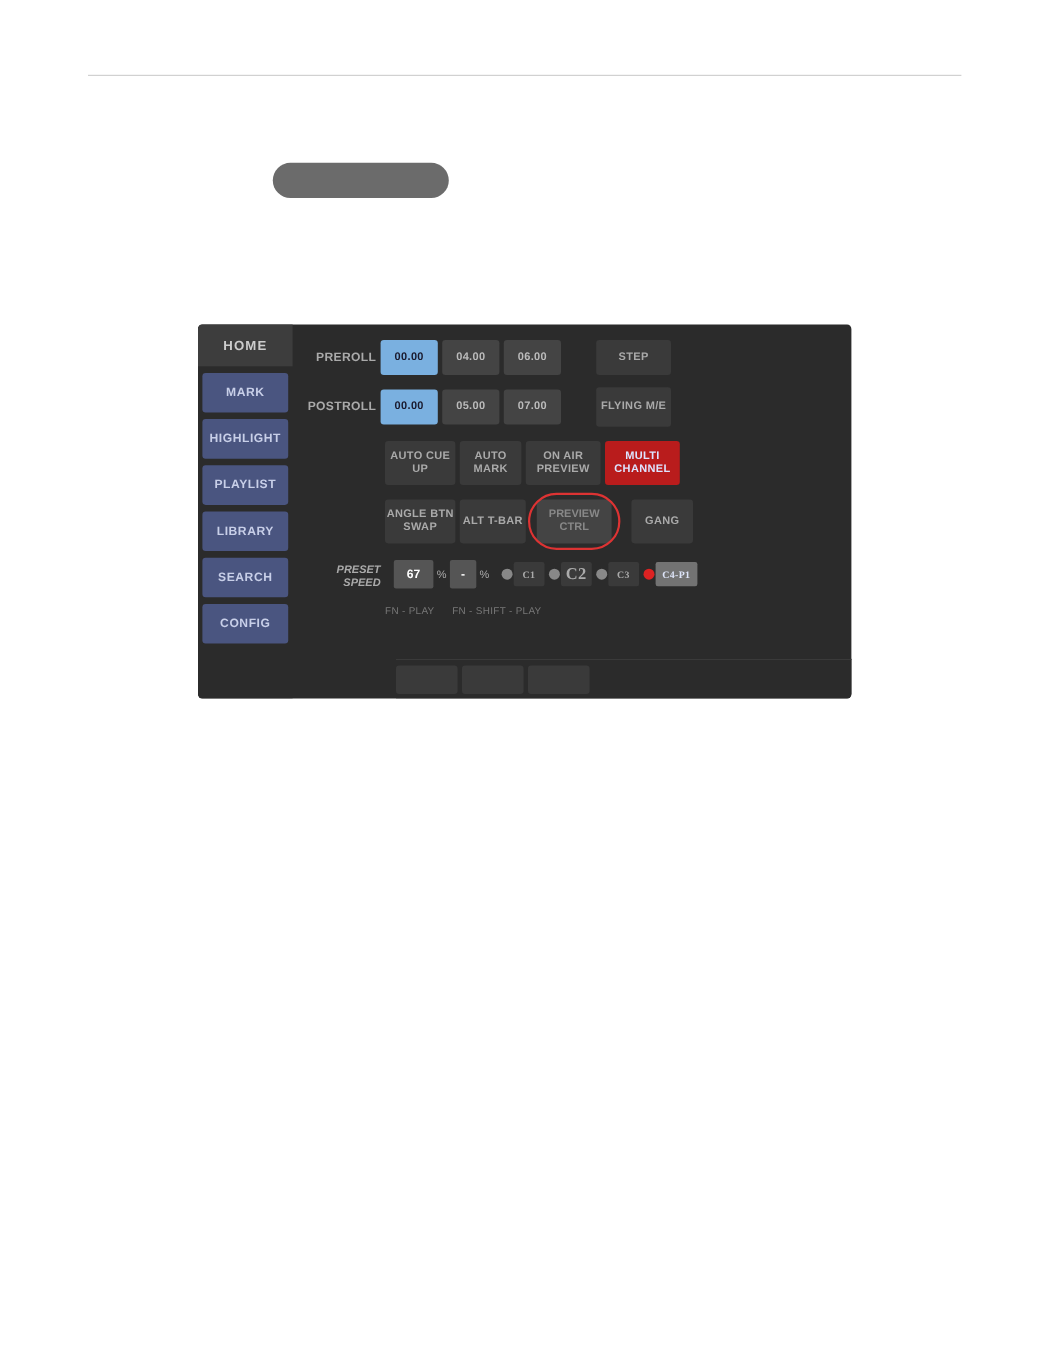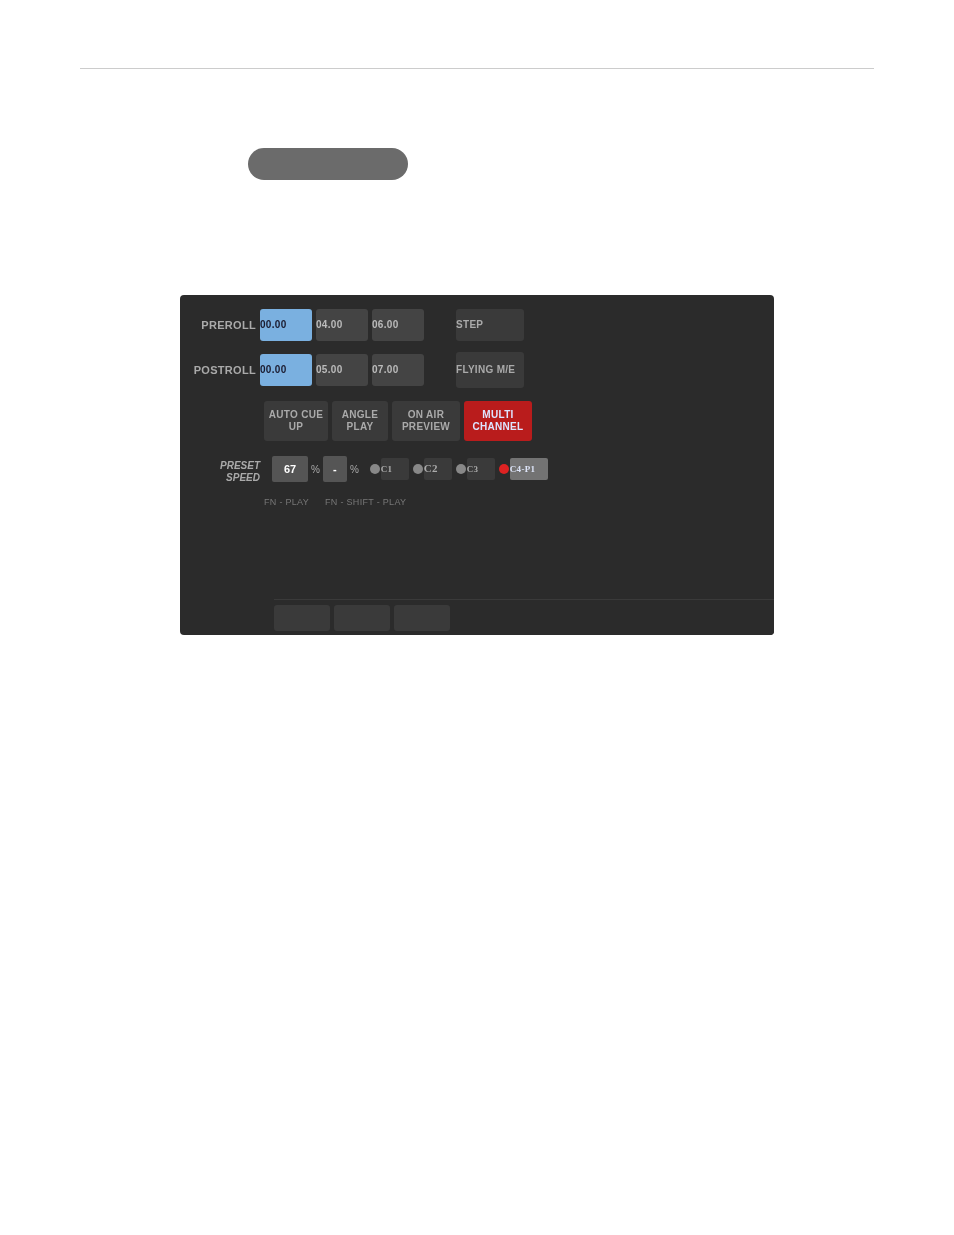--- a/index.html
+++ b/index.html
@@ -109,21 +109,21 @@
       width: 68px;
       text-align: right;
       letter-spacing: 0.3px;
     }
 
     .btn {
       height: 32px;
       border-radius: 3px;
       display: flex;
       align-items: center;
-      justify-content: flex-start;
+      justify-content: center;
       color: #cccccc;
       font-size: 10px;
       font-weight: bold;
       letter-spacing: 0.3px;
       cursor: pointer;
       text-align: center;
       line-height: 1.2;
     }
 
     .btn-active {
@@ -296,20 +296,43 @@
   </style>
 </head>
 <body>
 
 <div class="top-divider"></div>
 
 <div class="pill-button"></div>
 
 <div class="main-panel">
 
+  <div class="sidebar">
+    <div class="sidebar-home">
+      <span>HOME</span>
+    </div>
+    <div class="sidebar-btn" style="margin-top:6px;">
+      <span>MARK</span>
+    </div>
+    <div class="sidebar-btn">
+      <span>HIGHLIGHT</span>
+    </div>
+    <div class="sidebar-btn">
+      <span>PLAYLIST</span>
+    </div>
+    <div class="sidebar-btn">
+      <span>LIBRARY</span>
+    </div>
+    <div class="sidebar-btn">
+      <span>SEARCH</span>
+    </div>
+    <div class="sidebar-btn">
+      <span>CONFIG</span>
+    </div>
+  </div>
 
   <div class="content-area">
 
     <div class="row" style="margin-top:6px;">
       <div class="label">PREROLL</div>
       <div class="btn btn-active btn-narrow">
         <span>00.00</span>
       </div>
       <div class="btn btn-inactive btn-narrow">
         <span>04.00</span>
@@ -339,30 +362,48 @@
         <span>FLYING M/E</span>
       </div>
     </div>
 
     <div class="row row-tall" style="margin-top:2px; gap:4px;">
       <div style="width:72px;"></div>
       <div class="btn btn-dark" style="width:64px; height:40px; font-size:10px; text-align:center; line-height:1.2;">
         <span>AUTO CUE UP</span>
       </div>
       <div class="btn btn-dark" style="width:56px; height:40px; font-size:10px; text-align:center; line-height:1.2;">
-        <span>ANGLE PLAY</span>
+        <span>AUTO MARK</span>
       </div>
       <div class="btn btn-dark" style="width:68px; height:40px; font-size:10px; text-align:center; line-height:1.2;">
         <span>ON AIR PREVIEW</span>
       </div>
       <div class="multi-channel-btn">
         <span>MULTI CHANNEL</span>
       </div>
     </div>
 
+    <div class="row row-tall" style="gap:4px; margin-top:2px;">
+      <div style="width:72px;"></div>
+      <div class="btn btn-dark" style="width:64px; height:40px; font-size:10px; text-align:center; line-height:1.2;">
+        <span>ANGLE BTN SWAP</span>
+      </div>
+      <div class="btn btn-dark" style="width:60px; height:40px; font-size:10px;">
+        <span>ALT T-BAR</span>
+      </div>
+      <div style="position:relative; margin: 0 6px;">
+        <div class="btn-preview-ctrl">
+          <div class="red-circle"></div>
+          <span style="font-size:10px; line-height:1.2; text-align:center;">PREVIEW CTRL</span>
+        </div>
+      </div>
+      <div class="btn btn-dark" style="width:56px; height:40px; font-size:10px; margin-left:8px;">
+        <span>GANG</span>
+      </div>
+    </div>
 
     <div class="row" style="margin-top:4px; align-items:flex-start;">
       <div class="preset-label" style="width:72px; padding-top:4px; font-size:10px; color:#aaa; font-weight:bold; text-align:right;">
         <span>PRESET SPEED</span>
       </div>
       <div style="width:4px;"></div>
       <div style="display:flex; align-items:center; gap:3px;">
         <input class="preset-input" type="text" value="67" readonly="" style="background: rgb(85, 85, 85); color: rgb(255, 255, 255); border: none; border-radius: 2px; width: 36px; height: 26px; text-align: center; font-size: 11px; font-weight: bold;">
         <span class="pct-label">%</span>
         <input class="dash-input" type="text" value="-" readonly="" style="background: rgb(85, 85, 85); color: rgb(255, 255, 255); border: none; border-radius: 2px; width: 24px; height: 26px; text-align: center; font-size: 11px; font-weight: bold;">
@@ -370,21 +411,21 @@
 
         <div class="channel-indicators" style="margin-left:8px;">
 
           <div class="channel-item">
             <div class="channel-dot dot-gray"></div>
             <div class="btn btn-dark" style="width:28px;height:22px;font-size:9px;border-radius:2px;">C1</div>
           </div>
 
           <div class="channel-item">
             <div class="channel-dot dot-gray"></div>
-            <div class="btn btn-dark" style="width:28px;height:22px;font-size:11px;border-radius:2px;">C2</div>
+            <div class="btn btn-dark" style="width:28px;height:22px;font-size:15px;border-radius:2px;">C2</div>
           </div>
 
           <div class="channel-item">
             <div class="channel-dot dot-gray"></div>
             <div class="btn btn-dark" style="width:28px;height:22px;font-size:9px;border-radius:2px;">C3</div>
           </div>
 
           <div class="channel-item">
             <div class="channel-dot dot-red"></div>
             <div class="btn btn-blue-active" style="width:38px;height:22px;font-size:9px;border-radius:2px;">C4-P1</div>

